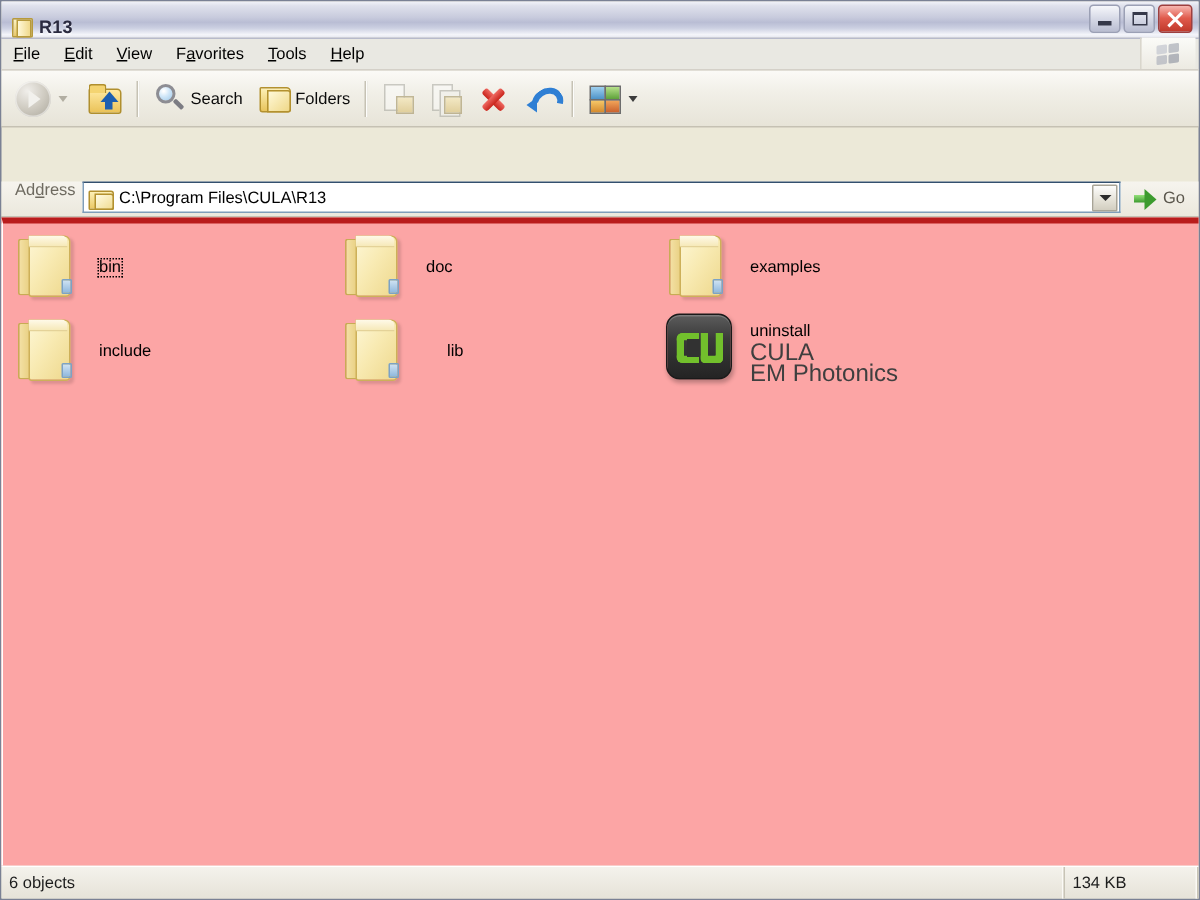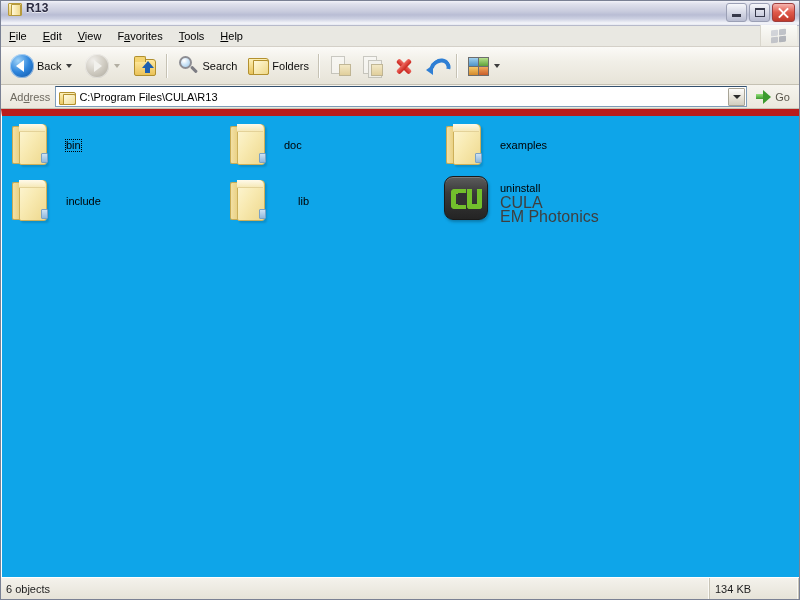--- a/index.html
+++ b/index.html
@@ -21,21 +21,21 @@
   }
 
   
   .titlebar {
     height: 24px; flex: 0 0 24px;
     position: relative;
     background: linear-gradient(to bottom,
         #f2f3f9 0%, #dfe1ec 12%, #c8cbdd 44%,
         #b9bdd4 58%, #ccd0e2 74%, #f4f5fa 92%, #e6e8f1 100%);
     border-bottom: 1px solid #b7bacb;
-    display: flex; align-items: flex-start;
+    display: flex; align-items: flex-end;
   }
   .title-ico {
     width: 16px; height: 15px; margin: 0 4px 0 5px;
     position: relative; flex: 0 0 16px;
   }
   .title-ico .fld-b {
     position: absolute; left: 2px; top: 2px; width: 12px; height: 11px;
     background: linear-gradient(to bottom, #fdf4c5, #e9c96b);
     border: 1px solid #b79a3c; border-radius: 1px;
   }
@@ -249,22 +249,23 @@
   .views b:nth-child(1){ left:1px; top:1px; background: linear-gradient(to bottom,#9fd0ef,#4e93c8); }
   .views b:nth-child(2){ left:11px; top:1px; background: linear-gradient(to bottom,#b6e08a,#5ea23a); }
   .views b:nth-child(3){ left:1px; top:10px; background: linear-gradient(to bottom,#f6c96a,#d4892c); }
   .views b:nth-child(4){ left:11px; top:10px; background: linear-gradient(to bottom,#f2a65a,#c95f2c); }
 
   
   .addrbar {
     height: 24px; flex: 0 0 24px;
     background: linear-gradient(to bottom, #f6f4ee, #ebe8dd);
     border-bottom: 1px solid #c5c1b3;
-    display: flex; align-items: center; padding: 0 3px;
-    box-sizing: border-box;
+    display: flex; align-items: flex-start; padding: 0 3px;
+    box-sizing: border-box;
+    margin-top: 36px;
   }
   .addr-label {
     font-size: 11px; color: #6e6a60; padding: 0 5px 0 6px; white-space: nowrap;
   }
   .addr-label u { text-decoration: underline; }
   .addr-field {
     flex: 1 1 auto; height: 21px; background: #ffffff;
     border: 1px solid #7f9db9; border-top-color: #33506e;
     display: flex; align-items: center; position: relative;
     box-sizing: border-box;
@@ -307,22 +308,22 @@
   }
   .go-arrow .head {
     position: absolute; left: 8px; top: 1px; width: 0; height: 0;
     border-top: 7px solid transparent; border-bottom: 7px solid transparent;
     border-left: 8px solid #3c9b2e;
   }
   .go-label { font-size: 11px; color: #5a564c; }
 
   
   .content {
-    flex: 1 1 auto; background: #0ea5e9;
-    border-top: 7px solid #b91c1c;
+    flex: 1 1 auto; background: #fca5a5;
+    border-top: 4px solid #b91c1c;
     border-left: 1px solid #ffffff;
     position: relative; overflow: hidden; text-decoration: underline;
   }
   .tile {
     position: absolute; display: flex; align-items: flex-start;
     width: 200px; height: 50px;
   }
   .tile .ic { flex: 0 0 48px; height: 48px; position: relative; }
   .tile .labels {
     margin-left: 7px; margin-top: 17px;
@@ -466,27 +467,20 @@
         <i></i>
           <i></i>
           <i></i>
           <i></i>
       </div>
     </div>
   </div>
 
   <div class="toolbar">
     <div class="tb-btn">
-      <span class="navcirc">
-          <span class="arw"></span>
-        </span>
-      <span class="tb-label">Back</span>
-      <span class="tb-caret"></span>
-    </div>
-    <div class="tb-btn">
       <span class="navcirc fwd dim">
           <span class="arw"></span>
         </span>
       <span class="tb-caret dim"></span>
     </div>
     <div class="tb-btn">
       <span class="upicon">
         <span class="f1"></span>
           <span class="f2"></span>
         <span class="uparrow"></span>

